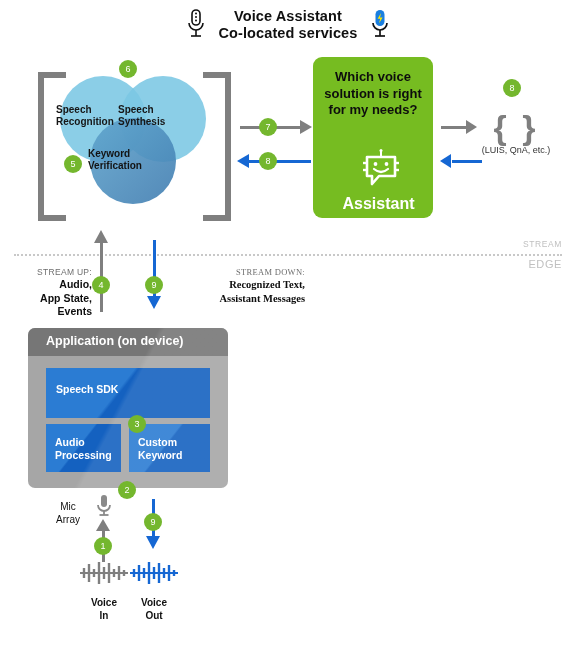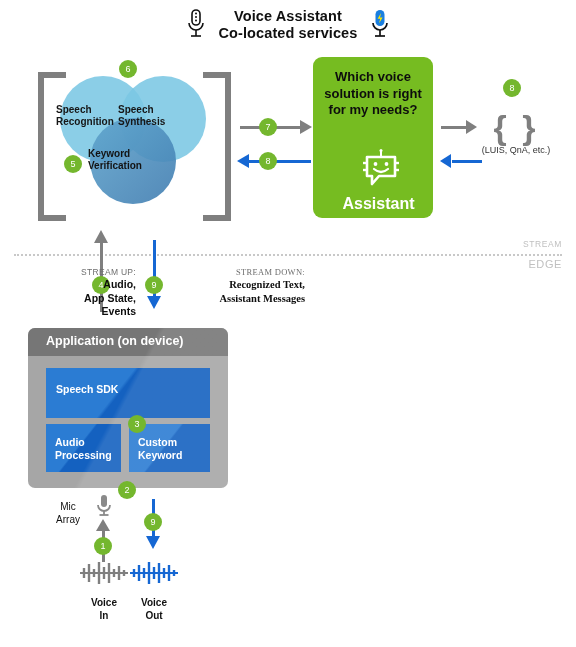--- a/index.html
+++ b/index.html
@@ -74,21 +74,21 @@
   #edge-label{left:498px;top:258px;width:64px;text-align:right;font-size:11px;color:#c0c0c0;letter-spacing:.6px;}
 
   
   #stream-up-line{left:100px;top:242px;width:3px;height:70px;background:#7f7f7f;}
   #stream-up-head{left:94px;top:230px;width:0;height:0;
      border-bottom:13px solid #7f7f7f;border-left:7.5px solid transparent;border-right:7.5px solid transparent;}
   #stream-down-line{left:153px;top:240px;width:3px;height:60px;background:#1567d3;}
   #stream-down-head{left:147px;top:296px;width:0;height:0;
      border-top:13px solid #1567d3;border-left:7.5px solid transparent;border-right:7.5px solid transparent;}
 
-  #stream-up-block{left:0px;top:266px;width:92px;text-align:right;padding-left:44px;}
+  #stream-up-block{left:0px;top:266px;width:92px;text-align:right;}
   #stream-up-head-label{font-size:8.5px;color:#6e6e6e;letter-spacing:.3px;line-height:12px;}
   .stream-body{font-size:10.5px;font-weight:bold;line-height:13.5px;color:#0d0d0d;}
   #stream-down-block{left:175px;top:266px;width:130px;text-align:right;font-family:Liberation Serif, serif;}
   #stream-down-head-label{font-size:8.5px;color:#6e6e6e;letter-spacing:.3px;line-height:12px;}
 
   
   #app-box{left:28px;top:328px;width:200px;height:160px;background:#a6a6a6;border-radius:7px;overflow:hidden;}
   #app-header{position:absolute;left:0;top:0;width:200px;height:28px;background:#767676;}
   #app-title{position:absolute;left:18px;top:6px;font-size:12.5px;font-weight:bold;color:#ffffff;}
   #app-sheen{position:absolute;left:0;top:0;width:200px;height:160px;

